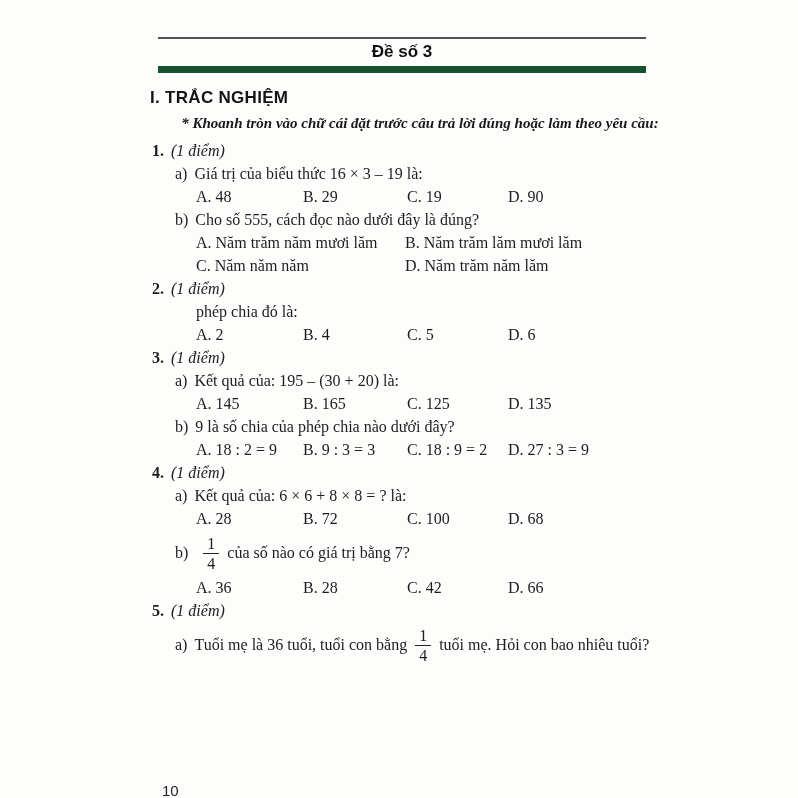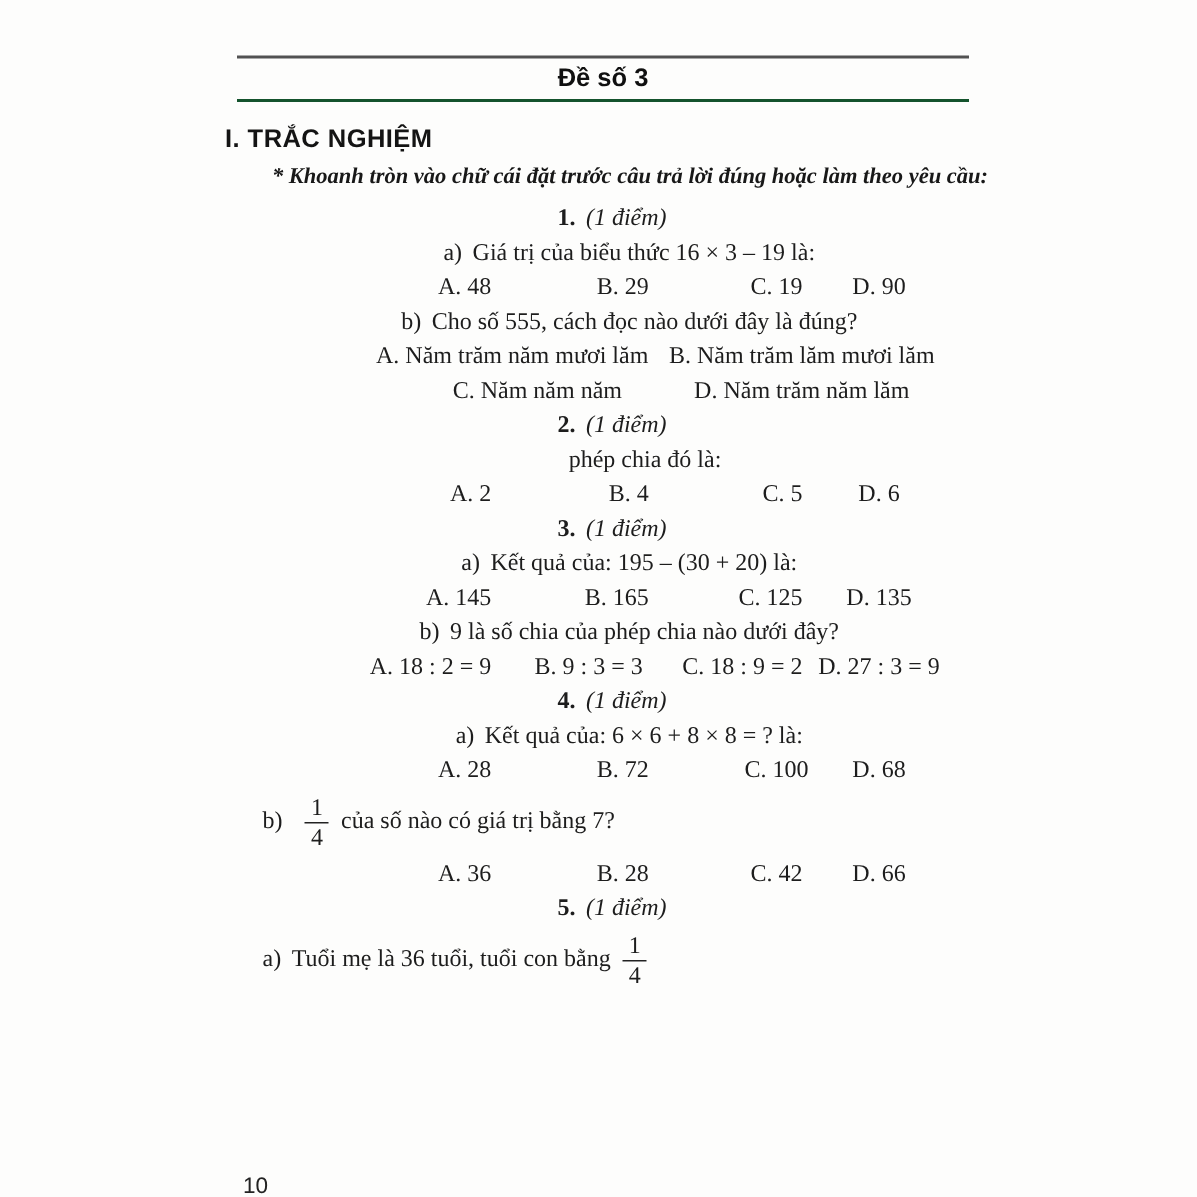--- a/index.html
+++ b/index.html
@@ -4,34 +4,34 @@
 <style>
   html,body{margin:0;padding:0;background:#ffffff;}
   .page{
     position:relative;width:798px;height:798px;background:#fdfdfc;
     font-family:"Liberation Serif",serif;font-size:16px;color:#1d1d1d;
     overflow:hidden;
   }
   .content{position:absolute;left:150px;top:0;width:514px;}
   .title-bar{
     margin:37px 18px 0 8px;
-    border-top:2px solid #525252;border-bottom:2px solid #14532d;
+    border-top:2px solid #525252;border-bottom:7px solid #14532d;
     padding:3px 0 4px;text-align:center;
     font-family:"Liberation Sans",sans-serif;font-weight:700;font-size:17px;color:#101010;
   }
   .section-heading{
     margin-top:15px;
     font-family:"Liberation Sans",sans-serif;font-weight:700;font-size:17px;
     letter-spacing:.3px;color:#141414;
   }
   .instruction{
     margin-top:5px;padding-left:26px;
     font-weight:700;font-style:italic;font-size:15px;line-height:20px;color:#181818;text-align:center;
   }
-  .qbody{margin-top:6px;text-align:center;}
+  .qbody{margin-top:6px;}
   .qhead{line-height:23px;padding-left:2px;}
   .qnum{font-weight:700;margin-right:7px;}
   .qpts{font-style:italic;}
   .part{line-height:23px;padding-left:46px;text-indent:-21px;white-space:nowrap;}
   .plabel{margin-right:7px;}
   .cont{line-height:23px;padding-left:46px;white-space:nowrap;}
   .opts{line-height:23px;padding-left:46px;white-space:nowrap;}
   .opt{display:inline-block;}
   .c1{width:107px}.c2{width:104px}.c3{width:101px}
   .w1{width:209px}
@@ -136,20 +136,21 @@
         <div class="qhead">
           <span class="qnum">5.</span><span class="qpts">(1 điểm)</span>
         </div>
         <div class="frac-row">
           <span class="plabel">a)</span>
           <span>Tuổi mẹ là 36 tuổi, tuổi con bằng</span>
           <span class="frac">
             <span class="fnum">1</span>
             <span class="fden">4</span>
           </span>
+          <span>tuổi mẹ. Hỏi con bao nhiêu tuổi?</span>
         </div>
       </div>
 
     </div>
   </div>
 
   <div class="page-number">10</div>
 </div>
 
 </body></html>

